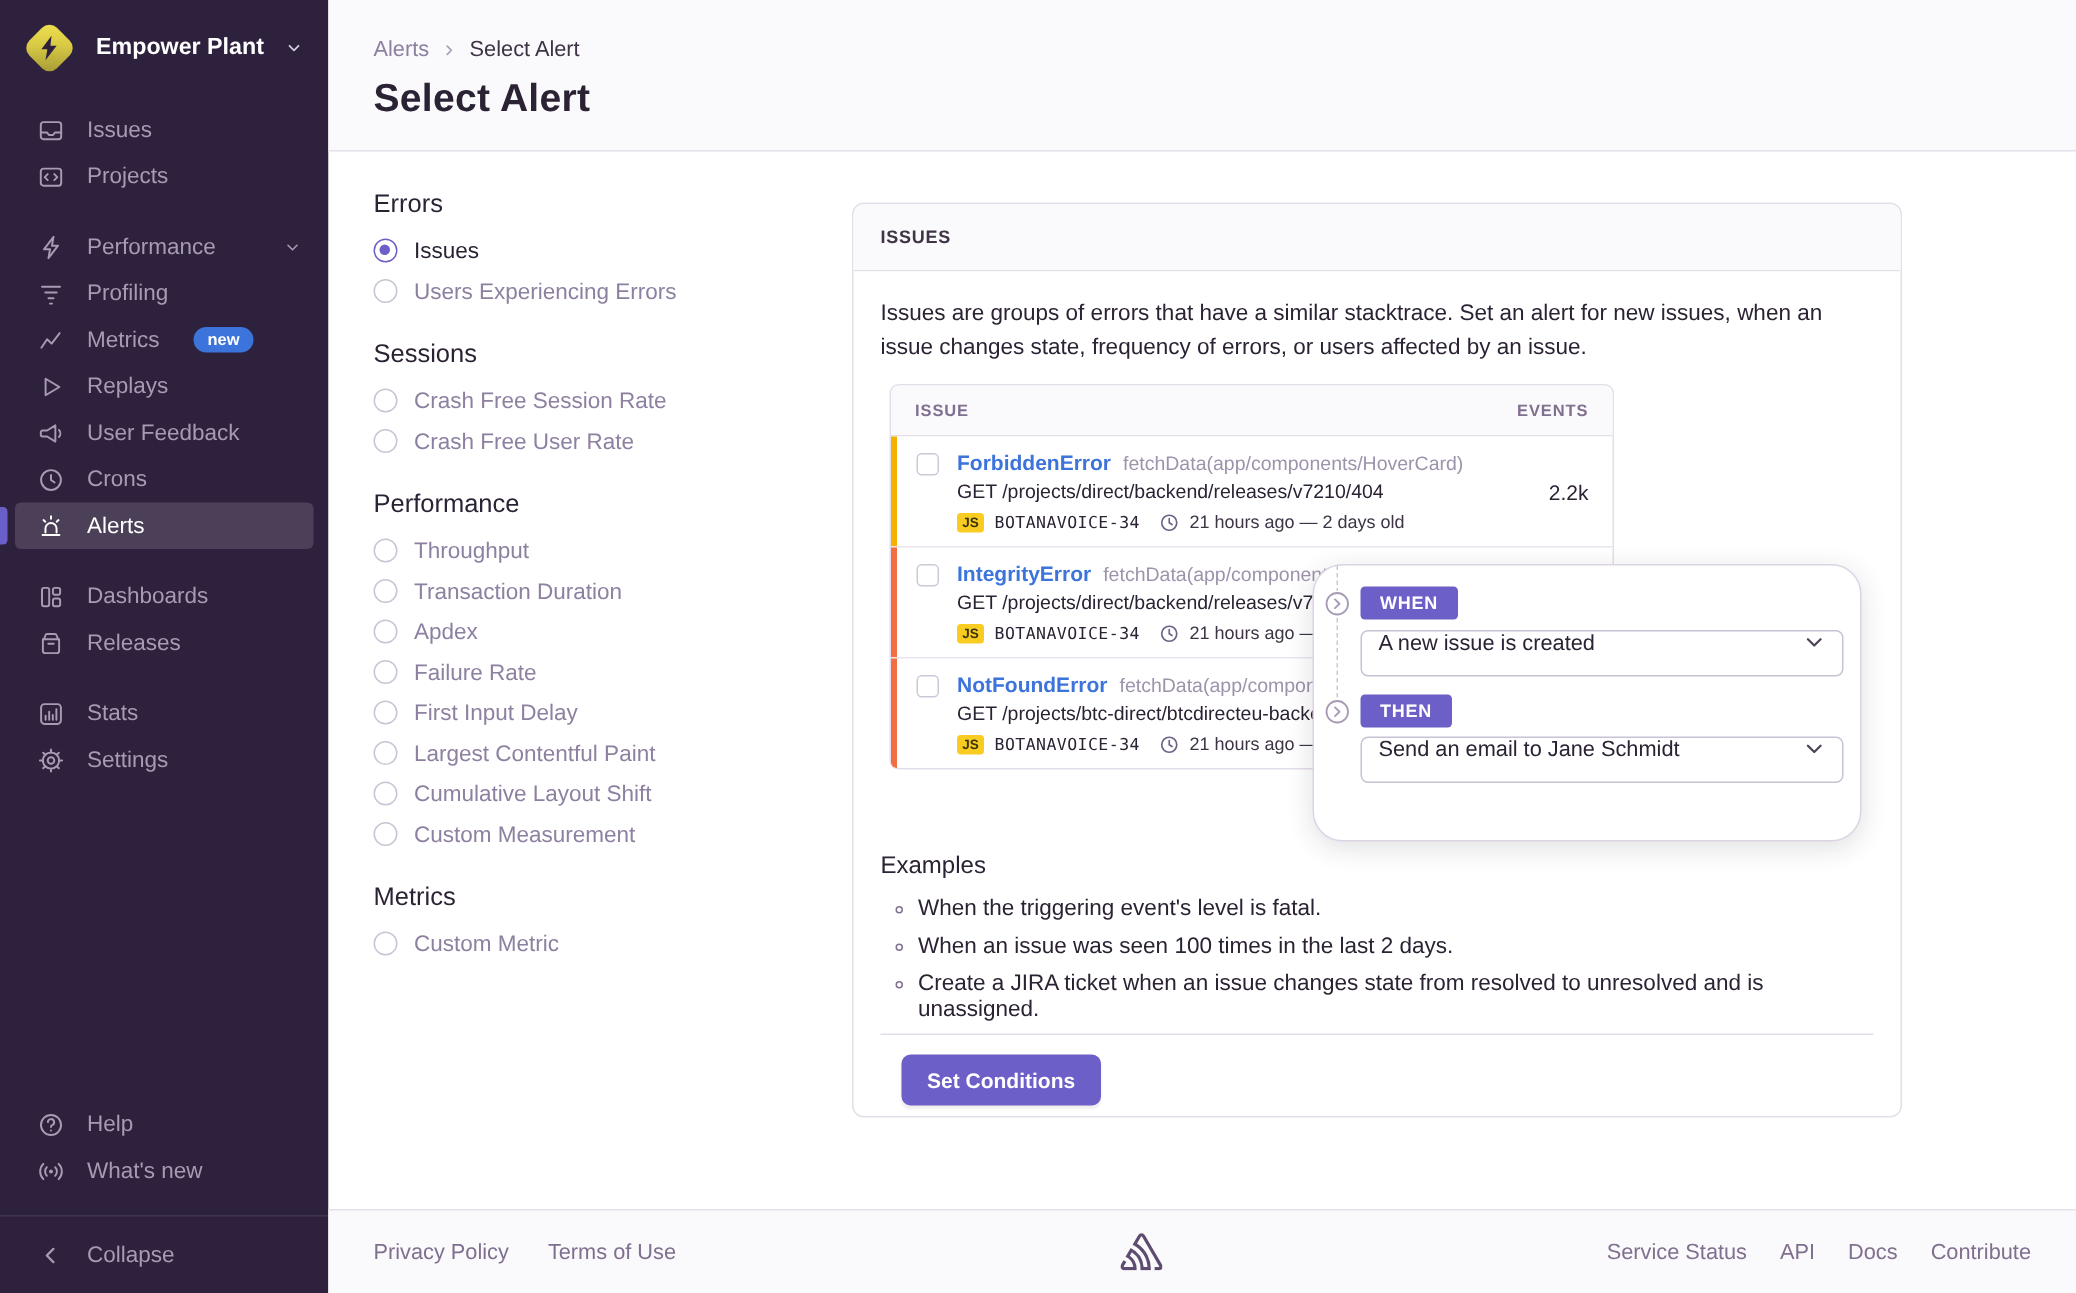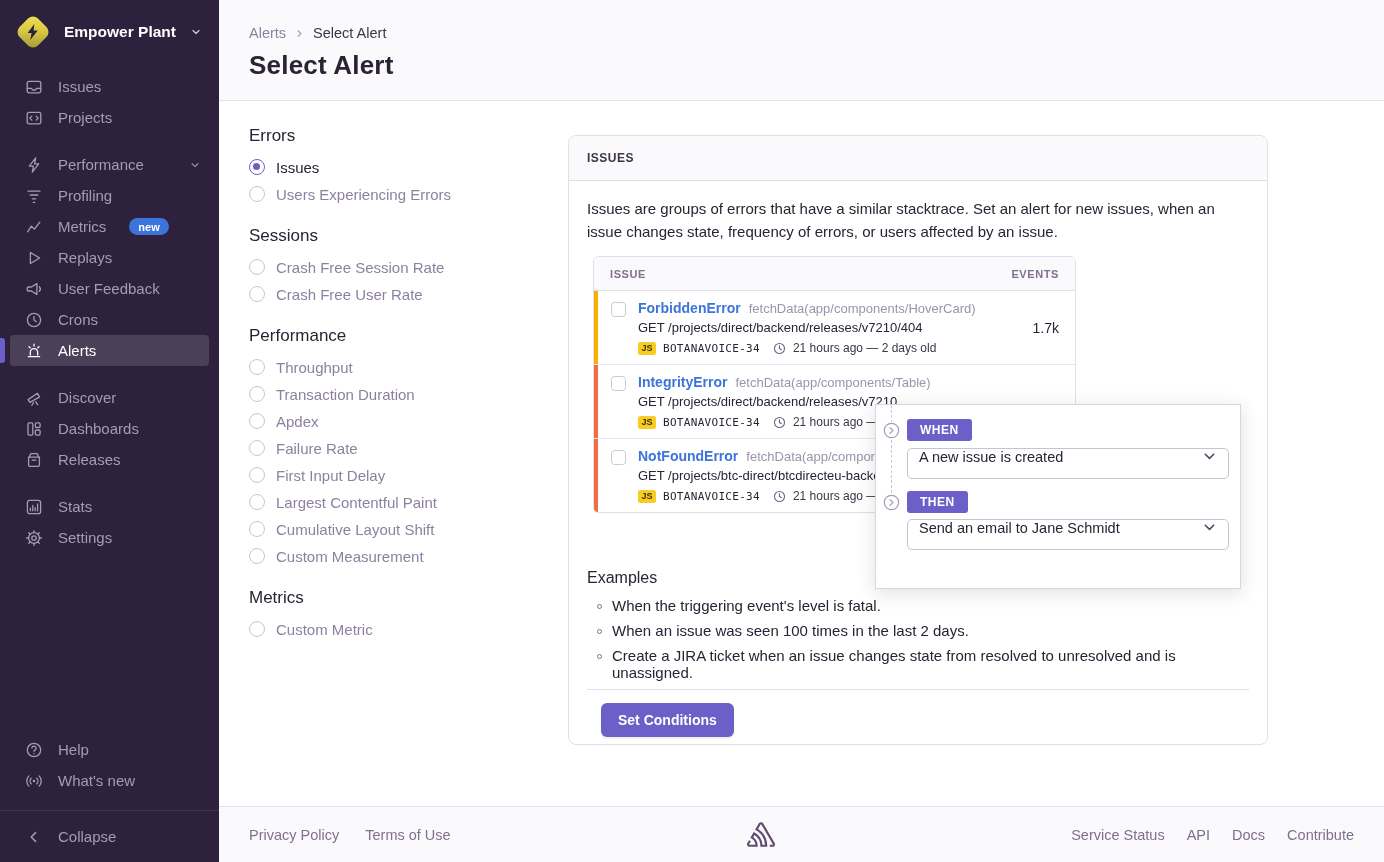--- a/index.html
+++ b/index.html
@@ -83,22 +83,22 @@
   .examples { margin-top:56px; }
   .ex-title { font-size:16px; color:#2b2233; margin-bottom:10px; }
   .ex-item { display:flex; align-items:flex-start; gap:10px; margin:0 0 8px 10px; font-size:15px; color:#2b2233; }
   .bullet { width:5px; height:5px; flex:0 0 5px; border:1px solid #80708f; border-radius:50%; margin-top:7px; }
 
   .panel-ft { margin-top:auto; border-top:1px solid #e4dee9; padding:13px 14px; display:flex; }
   .btn-primary { background:#6c5fc7; color:#fff; border:none; border-radius:6px; font-size:14px; font-weight:bold;
                  padding:9px 17px; cursor:pointer; font-family:inherit; box-shadow:0 2px 2px rgba(43,34,51,.08); }
 
   
-  .cond { position:absolute; left:656px; top:404px; width:366px; height:185px; background:#fff; border:1px solid #dcd4e4;
-          border-radius:0; box-shadow:0 4px 18px rgba(43,34,51,.14); z-index:5; }
+  .cond { position:absolute; left:656px; top:376px; width:366px; height:185px; background:#fff; border:1px solid #dcd4e4;
+          border-radius:20px; box-shadow:0 4px 18px rgba(43,34,51,.14); z-index:5; }
   .cline { position:absolute; left:15px; top:0; height:98px; border-left:1px dashed #cfc5da; }
   .anchor { position:absolute; left:7px; width:17px; height:17px; background:#fff; border-radius:50%; }
   .a1 { top:17px; } .a2 { top:89px; }
   .cbadge { position:absolute; left:31px; background:#6c5fc7; color:#fff; font-size:12px; font-weight:bold;
             letter-spacing:.5px; padding:4px 13px; border-radius:3px; }
   .b1 { top:14px; } .b2 { top:86px; }
   .csel { position:absolute; left:31px; width:322px; height:31px; border:1px solid #c9c1d4; border-radius:5px;
           display:flex; justify-content:space-between; padding:0 11px; font-size:14.5px;
           color:#2b2233; background:#fff; cursor:pointer; }
   .s1 { top:43px; } .s2 { top:114px; }
@@ -215,29 +215,20 @@
             <path d="M5.3 13v-2.6a3.7 3.7 0 0 1 7.4 0V13"></path>
             <path d="M3.4 14.7h11.2"></path>
             <path d="M9 2.2v1.7M4 4.7l1.2 1.1M14 4.7l-1.2 1.1"></path>
           </svg>
         </span>
       <span class="nlabel">Alerts</span>
     </div>
 
     <div class="nav-gap"></div>
 
-    <div class="nav-item">
-      <span class="nicon">
-          <svg width="18" height="18" viewBox="0 0 18 18" fill="none" stroke="currentColor" stroke-width="1.3" stroke-linecap="round" stroke-linejoin="round">
-            <path d="M3.1 10.6 12.4 4.3l2.2 3.6-9.7 5.5z"></path>
-            <path d="M8.5 13.5l-1.6 2.8M10.8 12.8l1.8 2.9"></path>
-          </svg>
-        </span>
-      <span class="nlabel">Discover</span>
-    </div>
     <div class="nav-item">
       <span class="nicon">
           <svg width="18" height="18" viewBox="0 0 18 18" fill="none" stroke="currentColor" stroke-width="1.3">
             <rect x="3" y="2.9" width="4.8" height="12.2" rx="1.3"></rect>
             <rect x="10.3" y="2.9" width="4.8" height="4.6" rx="1.3"></rect>
             <rect x="10.3" y="10" width="4.8" height="5.1" rx="1.3"></rect>
           </svg>
         </span>
       <span class="nlabel">Dashboards</span>
     </div>
@@ -416,21 +407,21 @@
               <span class="sid">BOTANAVOICE-34</span>
               <span class="clock">
                   <svg width="13" height="13" viewBox="0 0 14 14" fill="none" stroke="#6f6287" stroke-width="1.2" stroke-linecap="round">
                     <circle cx="7" cy="7" r="5.4"></circle>
                     <path d="M7 4v3l2 1.3"></path>
                   </svg>
                 </span>
               <span class="age">21 hours ago — 2 days old</span>
             </div>
           </div>
-          <span class="ievents">1.7k</span>
+          <span class="ievents">2.2k</span>
         </div>
 
         <div class="irow">
           <span class="level" style="background-color: rgb(240, 110, 65);"></span>
           <span class="cbx"></span>
           <div class="imain">
             <div class="l1">
               <span class="ititle">IntegrityError</span><span class="isub">fetchData(app/components/Table)</span>
             </div>
             <div class="l2">GET /projects/direct/backend/releases/v7210</div>

